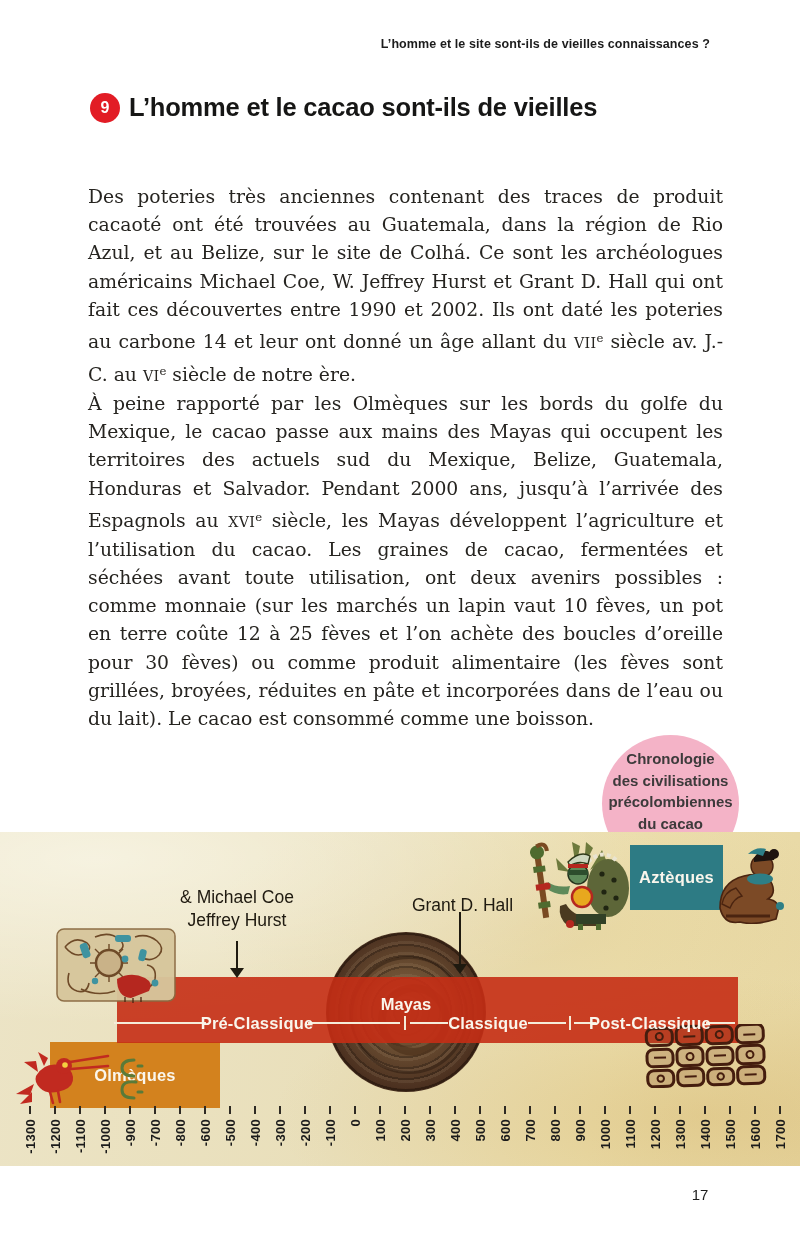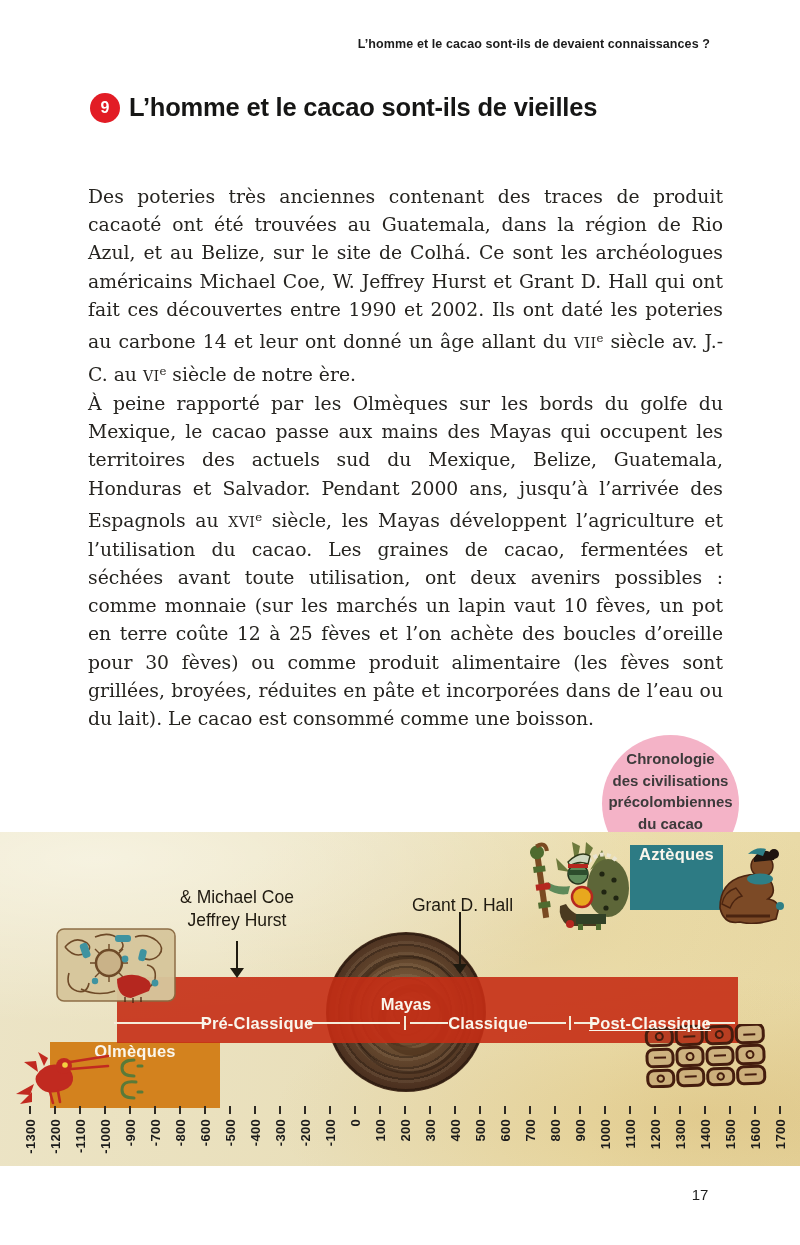--- a/index.html
+++ b/index.html
@@ -66,32 +66,32 @@
     background:
       repeating-radial-gradient(circle at 50% 50%, rgba(0,0,0,.22) 0 2px, rgba(255,235,200,.07) 2px 5px, rgba(0,0,0,0) 5px 11px),
       radial-gradient(circle at 50% 48%, #83664a 0%, #6b4e32 35%, #4c3120 68%, #362112 100%);
     box-shadow:inset 0 0 0 3px rgba(40,22,10,.45);
   }
   .stone-ring{position:absolute;left:24px;top:24px;width:112px;height:112px;border-radius:50%;
     border:3px solid rgba(30,16,8,.38);}
   .stone-ring2{position:absolute;left:52px;top:52px;width:56px;height:56px;border-radius:50%;
     border:8px solid rgba(70,44,24,.55);background:rgba(110,78,48,.5);}
   
-  .box{position:absolute;z-index:2;display:flex;align-items:flex-start;justify-content:center;
+  .box{position:absolute;z-index:2;display:flex;align-items:center;justify-content:center;
     font:700 16.5px "Liberation Sans",sans-serif;color:#faf6ec;letter-spacing:.2px;}
   .box-azteques{left:630px;top:13px;width:93px;height:65px;background:#2d7b84;}
   .box-tolteques{left:570px;top:78px;width:77px;height:67px;background:#798048;}
   .box-olmeques{left:50px;top:210px;width:170px;height:66px;background:#d3821e;}
   
   .band{position:absolute;left:117px;top:145px;width:621px;height:66px;background:rgba(197,46,21,.9);z-index:4;}
   .mayas-label{position:absolute;left:406px;top:163px;transform:translateX(-50%);z-index:6;
     font:700 16.5px "Liberation Sans",sans-serif;color:#faf6ec;}
   .period-label{position:absolute;top:182px;transform:translateX(-50%);z-index:6;
     font:700 16.5px "Liberation Sans",sans-serif;color:#faf6ec;letter-spacing:.2px;}
-  .pl-pre{left:257px;} .pl-cla{left:488px;} .pl-post{left:650px;text-decoration:underline;}
+  .pl-pre{left:257px;} .pl-cla{left:488px;} .pl-post{left:650px;}
   .pline{position:absolute;top:190px;height:2px;background:#f5ecd9;z-index:5;}
   .ptick{position:absolute;top:184px;width:2px;height:14px;background:#f5ecd9;z-index:5;}
   
   .art{position:absolute;}
   .art-codex{left:55px;top:93px;z-index:5;}
   .art-deity{left:530px;top:8px;z-index:3;}
   .art-kneel{left:706px;top:14px;z-index:3;}
   .art-bird{left:8px;top:214px;z-index:3;}
   .art-glyphs-green{left:112px;top:222px;z-index:3;}
   .art-stamp{left:644px;top:192px;z-index:5;}
@@ -100,21 +100,21 @@
   .axis-label{position:absolute;top:287px;z-index:6;white-space:nowrap;
     transform:rotate(-90deg) translateX(-100%);transform-origin:0 0;
     font:700 13px/13px "Liberation Sans",sans-serif;color:#1b1b1b;letter-spacing:.3px;}
   
   .page-number{position:absolute;left:680px;top:1186px;width:40px;text-align:center;
     font:400 15px "Liberation Sans",sans-serif;color:#1d1d1d;}
 </style>
 </head>
 <body>
 
-<div class="running-header">L’homme et le cacao sont-ils de devaient connaissances ?</div>
+<div class="running-header">L’homme et le site sont-ils de vieilles connaissances ?</div>
 
 <div class="chapter-circle">9</div>
 <h1 class="chapter-title">
   <span class="tline1">L’homme et le cacao sont-ils de vieilles</span>
 </h1>
 
 <div class="body-text">
   <p><span>Des poteries très anciennes contenant des traces de produit cacaoté ont été trouvées au Guatemala, dans la région de Rio Azul, et au Belize, sur le site de Colhá. Ce sont les archéologues américains Michael Coe, W. Jeffrey Hurst et Grant D. Hall qui ont fait ces découvertes entre 1990 et 2002. Ils ont daté les poteries au carbone 14 et leur ont donné un âge allant du </span><span class="sc">vii</span><span class="sup">e</span><span> siècle av. J.-C. au </span><span class="sc">vi</span><span class="sup">e</span><span> siècle de notre ère.</span></p>
   <p><span>À peine rapporté par les Olmèques sur les bords du golfe du Mexique, le cacao passe aux mains des Mayas qui occupent les territoires des actuels sud du Mexique, Belize, Guatemala, Honduras et Salvador. Pendant 2000 ans, jusqu’à l’arrivée des Espagnols au </span><span class="sc">xvi</span><span class="sup">e</span><span> siècle, les Mayas développent l’agriculture et l’utilisation du cacao. Les graines de cacao, fermentées et séchées avant toute utilisation, ont deux avenirs possibles : comme monnaie (sur les marchés un lapin vaut 10 fèves, un pot en terre coûte 12 à 25 fèves et l’on achète des boucles d’oreille pour 30 fèves) ou comme produit alimentaire (les fèves sont grillées, broyées, réduites en pâte et incorporées dans de l’eau ou du lait). Le cacao est consommé comme une boisson.</span></p>
 </div>

